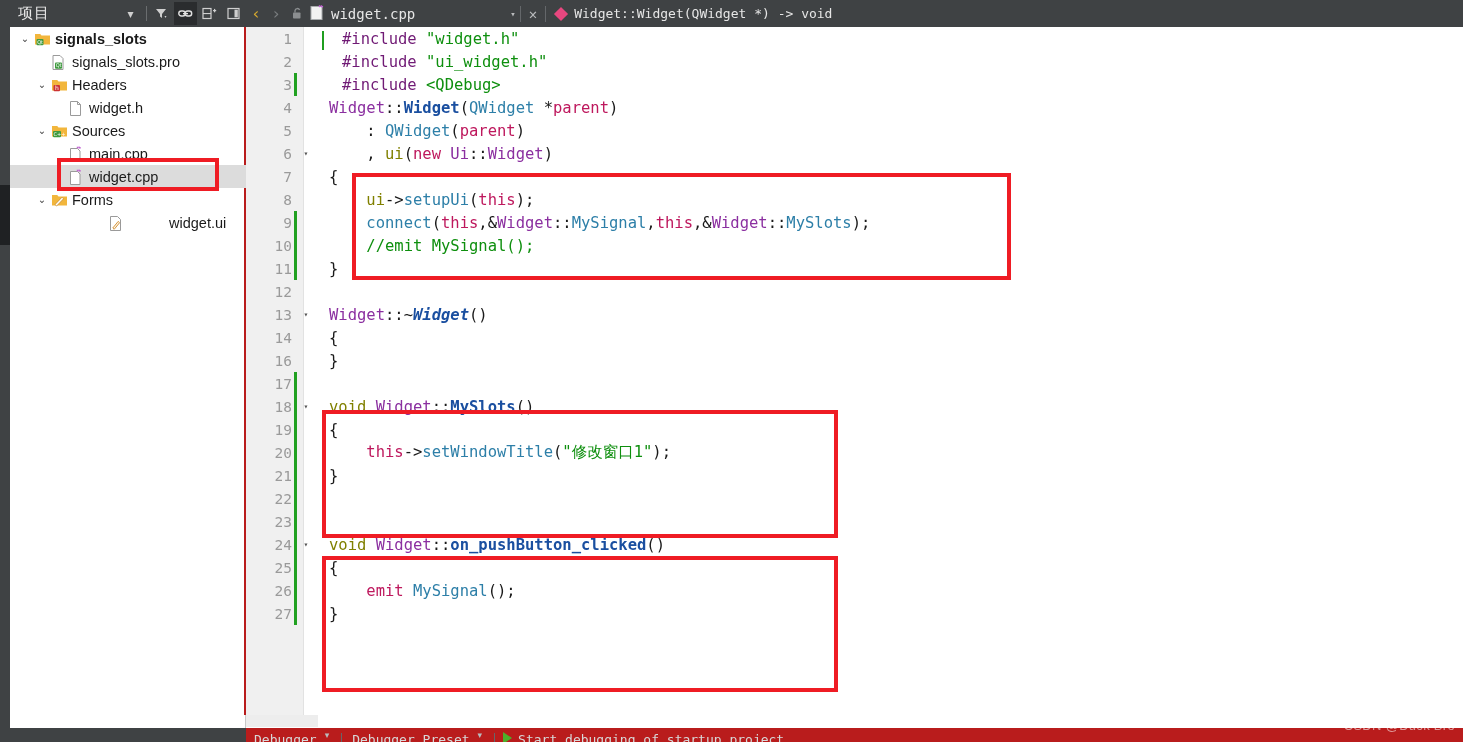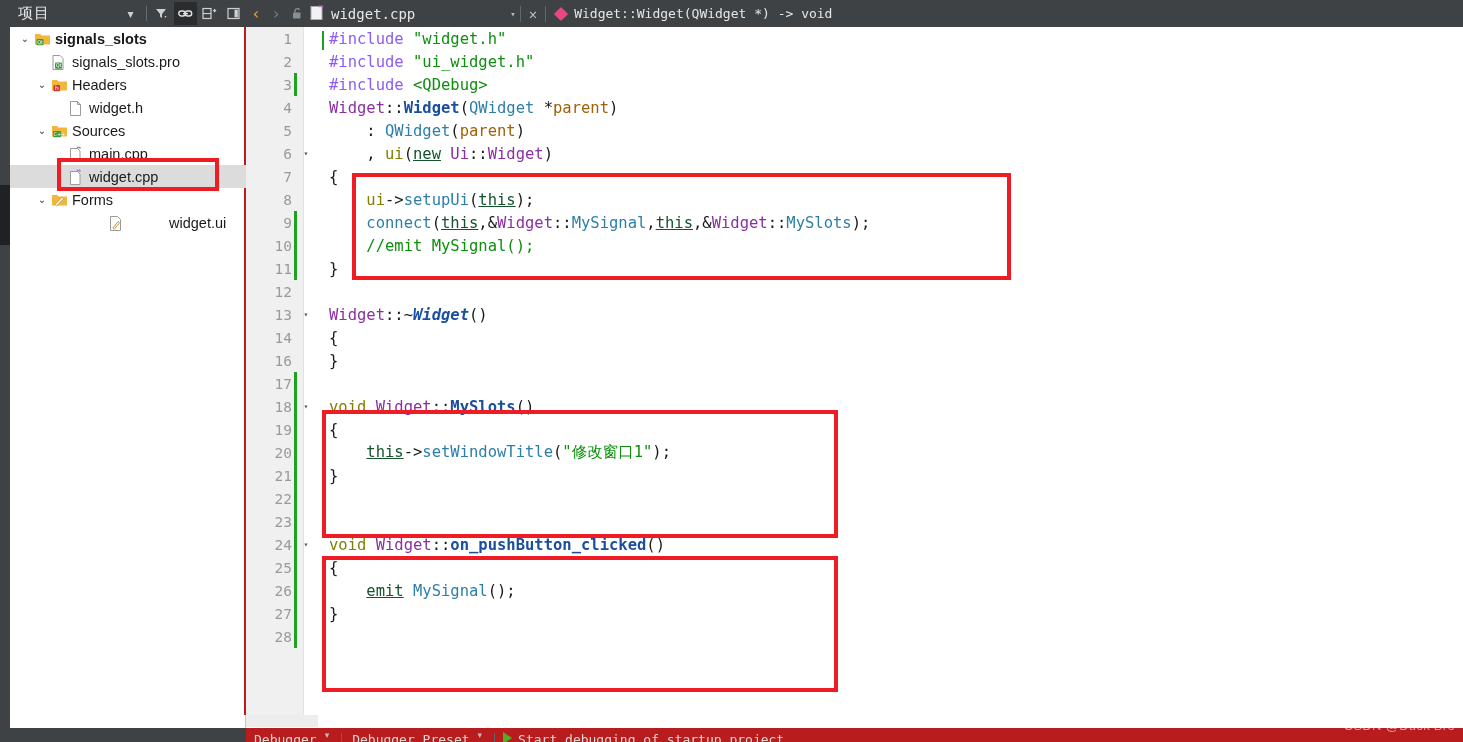--- a/index.html
+++ b/index.html
@@ -127,28 +127,28 @@
   }
   .chgmark { width: 3px; height: 23px; flex: 0 0 3px; background: transparent; }
   .chgmark.on { background: #21a121; }
   .foldcol {
     width: 18px; flex: 0 0 18px; text-align: center; color: #555;
     font-size: 8px; line-height: 23px;
   }
   .ctext { padding-left: 14px; white-space: pre; }
 
   
-  .k-pre   { color: #8b5cf6; }   
+  .k-pre   { color: #701a75; margin-left: 13px; }   
   .k-str   { color: #0e8f0e; }
   .k-func  { color: #1a4fa0; font-weight: bold; }
-  .k-kw    { color: #14532d; text-decoration: underline; }
+  .k-kw    { color: #be185d; }
   .k-plain { color: #1a1a1a; }
   .k-var   { color: #808000; }
   .k-cmt   { color: #0e8f0e; }
-  .k-param { color: #a16207; }
+  .k-param { color: #be185d; }
   .k-class { color: #8b2fa0; }
   .k-ital  { color: #1a4fa0; font-weight: bold; font-style: italic; }
   .k-void  { color: #808000; }
   .k-memb  { color: #2d7fa8; }
 
   
   .caret {
     position: absolute; width: 2px; height: 19px; background: #1f9e1f;
   }
 
@@ -522,26 +522,20 @@
             <span class="chgmark on"></span>
             <span class="foldcol"></span>
             <span class="ctext"><span class="k-plain">    </span><span class="k-kw">emit</span><span class="k-plain"> </span><span class="k-memb">MySignal</span><span class="k-plain">();</span></span>
           </div>
           <div class="cline">
             <span class="lnum">27</span>
             <span class="chgmark on"></span>
             <span class="foldcol"></span>
             <span class="ctext"><span class="k-plain">}</span></span>
           </div>
-          <div class="cline">
-            <span class="lnum">28</span>
-            <span class="chgmark on"></span>
-            <span class="foldcol"></span>
-            <span class="ctext"></span>
-          </div>
         </div>
       <div class="caret" style="left:76px; top:4px;"></div>
     </div>
   </div>
 
   <div class="bl-strip-left">
     <div class="strip10"></div>
     <div class="dark"></div>
   </div>
 

